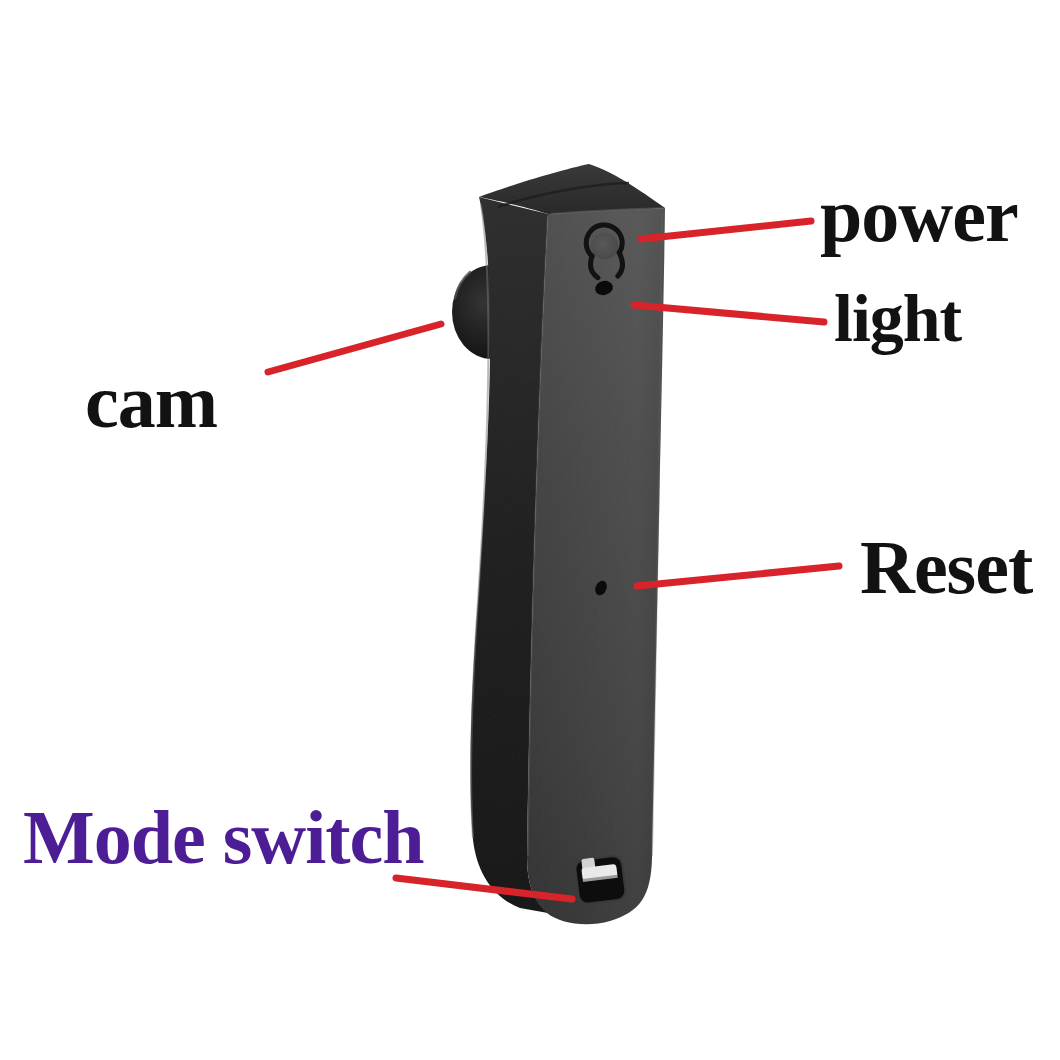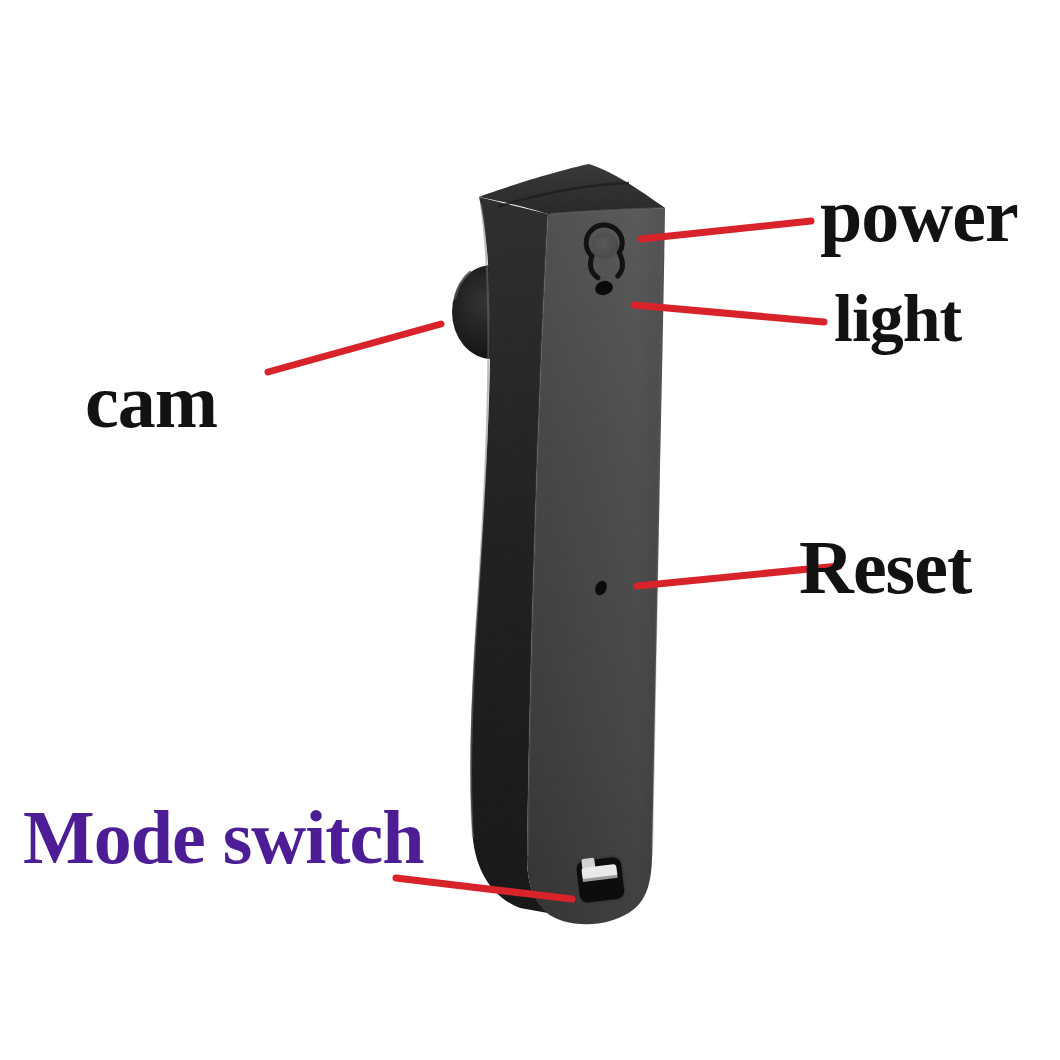--- a/index.html
+++ b/index.html
@@ -139,17 +139,17 @@
       <line x1="824" y1="322" x2="634" y2="305" stroke="#d8232a" stroke-width="7" stroke-linecap="round"></line>
       <line x1="268" y1="372" x2="441" y2="324" stroke="#d8232a" stroke-width="7" stroke-linecap="round"></line>
       <line x1="839" y1="566" x2="637" y2="586" stroke="#d8232a" stroke-width="7" stroke-linecap="round"></line>
       <line x1="396" y1="878" x2="572" y2="899" stroke="#d8232a" stroke-width="7" stroke-linecap="round"></line>
     </svg>
 
   <div id="annotation-layer">
       <div class="label" style="left: 820px; top: 177px; font-size: 76px; color: rgb(18, 18, 18);">power</div>
       <div class="label" style="left: 834px; top: 284px; font-size: 68px; color: rgb(18, 18, 18);">light</div>
       <div class="label" style="left: 85px; top: 327px; font-size: 76px; color: rgb(18, 18, 18); margin-top: 36px;">cam</div>
-      <div class="label" style="left: 799px; top: 529px; font-size: 76px; color: rgb(18, 18, 18);">Reset</div>
+      <div class="label" style="left: 860px; top: 529px; font-size: 76px; color: rgb(18, 18, 18);">Reset</div>
       <div class="label" style="left: 23px; top: 799px; font-size: 76px; color: #4c1d95;">Mode switch</div>
     </div>
 
 </div>
 
 </body></html>

